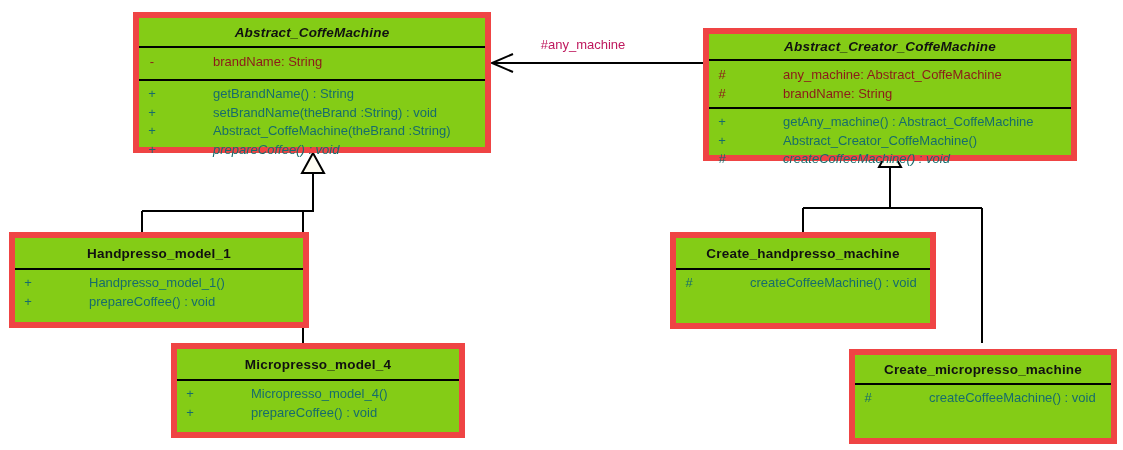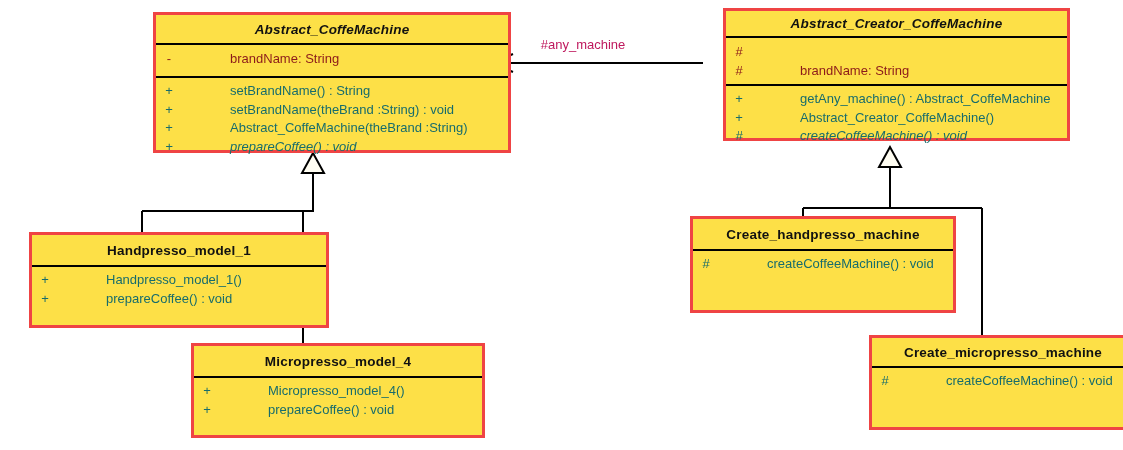--- a/index.html
+++ b/index.html
@@ -6,24 +6,24 @@
   #canvas{
     position:relative;
     width:1123px;height:450px;
     background:#ffffff;
     font-family:"Liberation Sans", sans-serif;
     overflow:hidden;
   }
   #wires{position:absolute;left:0;top:0;width:1123px;height:450px;}
   .uml-class{
     position:absolute;
-    background:#fde047;
-    border:3px solid #ef4444;
+    background:#84cc16;
+    border:6px solid #ef4444;
     box-sizing:border-box;
-    display:flex;flex-direction:column;margin-left:20px;
+    display:flex;flex-direction:column;
   }
   .uml-title{
     flex:0 0 auto;
     border-bottom:2px solid #000;
     display:flex;align-items:center;justify-content:center;
     font-size:13.5px;font-weight:bold;color:#111;
     letter-spacing:.2px;
   }
   .uml-title.abstract{font-style:italic;}
   .uml-attrs{flex:0 0 auto;border-bottom:2px solid #000;box-sizing:border-box;padding-top:5px;}
@@ -69,42 +69,43 @@
     <div class="uml-title abstract" style="height:28px;">Abstract_CoffeMachine</div>
     <div class="uml-attrs" style="height:33px;">
       <div class="row attr-row">
         <span class="vis">-</span>
         <span class="txt">brandName: String</span>
       </div>
     </div>
     <div class="uml-methods">
       <div class="row method-row">
         <span class="vis">+</span>
-        <span class="txt">setBrandName() : String</span>
+        <span class="txt">getBrandName() : String</span>
       </div>
       <div class="row method-row">
         <span class="vis">+</span>
         <span class="txt">setBrandName(theBrand :String) : void</span>
       </div>
       <div class="row method-row">
         <span class="vis">+</span>
         <span class="txt">Abstract_CoffeMachine(theBrand :String)</span>
       </div>
       <div class="row method-row abstract-member">
         <span class="vis">+</span>
         <span class="txt">prepareCoffee() : void</span>
       </div>
     </div>
   </div>
 
-  <div class="uml-class" style="left:703px;top:8px;width:347px;height:133px;">
+  <div class="uml-class" style="left:703px;top:28px;width:374px;height:133px;">
     <div class="uml-title abstract" style="height:25px;">Abstract_Creator_CoffeMachine</div>
     <div class="uml-attrs" style="height:48px;">
       <div class="row attr-row">
         <span class="vis">#</span>
+        <span class="txt">any_machine: Abstract_CoffeMachine</span>
       </div>
       <div class="row attr-row">
         <span class="vis">#</span>
         <span class="txt">brandName: String</span>
       </div>
     </div>
     <div class="uml-methods">
       <div class="row method-row">
         <span class="vis">+</span>
         <span class="txt">getAny_machine() : Abstract_CoffeMachine</span>
@@ -141,31 +142,31 @@
         <span class="vis">+</span>
         <span class="txt">Micropresso_model_4()</span>
       </div>
       <div class="row method-row">
         <span class="vis">+</span>
         <span class="txt">prepareCoffee() : void</span>
       </div>
     </div>
   </div>
 
-  <div class="uml-class" style="left:670px;top:216px;width:266px;height:97px;">
+  <div class="uml-class" style="left:670px;top:232px;width:266px;height:97px;">
     <div class="uml-title" style="height:30px;">Create_handpresso_machine</div>
     <div class="uml-methods">
       <div class="row method-row">
         <span class="vis">#</span>
         <span class="txt">createCoffeeMachine() : void</span>
       </div>
     </div>
   </div>
 
-  <div class="uml-class" style="left:849px;top:335px;width:268px;height:95px;">
+  <div class="uml-class" style="left:849px;top:349px;width:268px;height:95px;">
     <div class="uml-title" style="height:28px;">Create_micropresso_machine</div>
     <div class="uml-methods">
       <div class="row method-row">
         <span class="vis">#</span>
         <span class="txt">createCoffeeMachine() : void</span>
       </div>
     </div>
   </div>
 
 </div>

